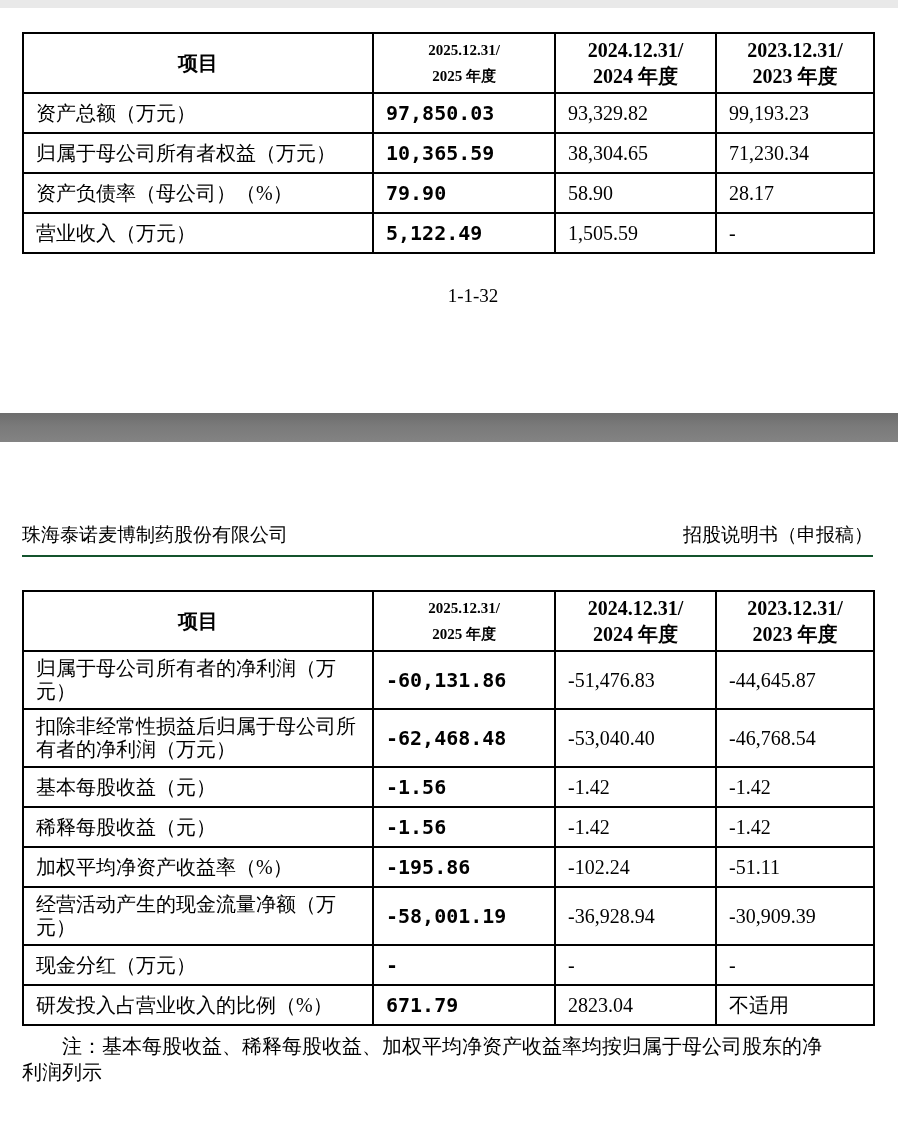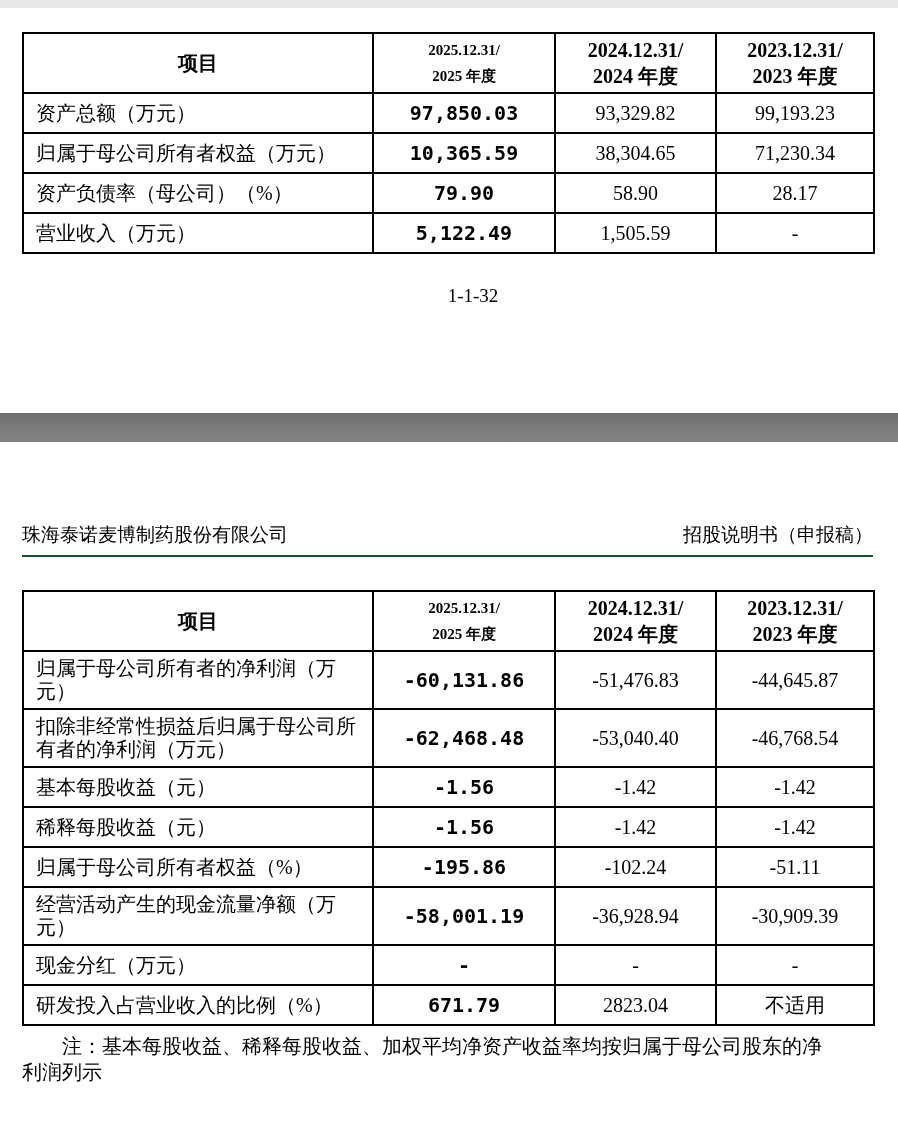--- a/index.html
+++ b/index.html
@@ -41,21 +41,21 @@
     font-family: Liberation Serif, serif;
     font-size: 15px;
   }
   table.fin td {
     font-size: 20px;
     line-height: 23px;
     padding: 5px 12px;
     height: 40px;
   }
   td.label { text-align: left; border-radius: 17px; }
-  td.num   { text-align: center; }
+  td.num   { text-align: left; }
   td.v25 {
     font-family: "DejaVu Sans Mono", "Liberation Mono", monospace;
     font-weight: bold;
     font-size: 19px;
   }
 
   
   .tbl-top { position: absolute; top: 24px; left: 22px; }
 
   .page-number {
@@ -208,21 +208,21 @@
         <td class="num">-1.42</td>
         <td class="num">-1.42</td>
       </tr>
       <tr>
         <td class="label">稀释每股收益（元）</td>
         <td class="num v25">-1.56</td>
         <td class="num">-1.42</td>
         <td class="num">-1.42</td>
       </tr>
       <tr>
-        <td class="label">归属于母公司所有者权益（%）</td>
+        <td class="label">加权平均净资产收益率（%）</td>
         <td class="num v25">-195.86</td>
         <td class="num">-102.24</td>
         <td class="num">-51.11</td>
       </tr>
       <tr>
         <td class="label">经营活动产生的现金流量净额（万元）</td>
         <td class="num v25">-58,001.19</td>
         <td class="num">-36,928.94</td>
         <td class="num">-30,909.39</td>
       </tr>

